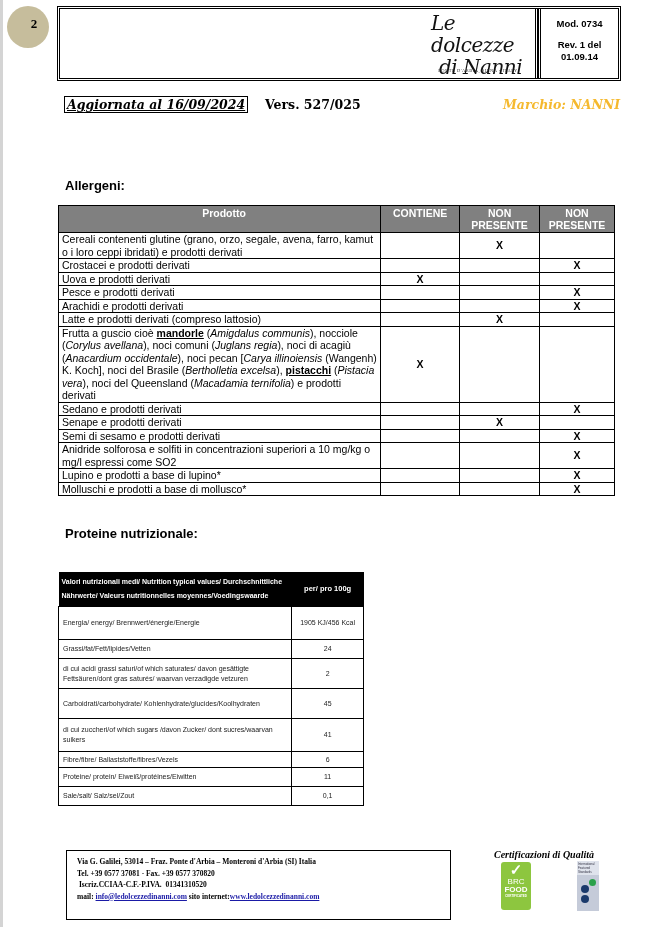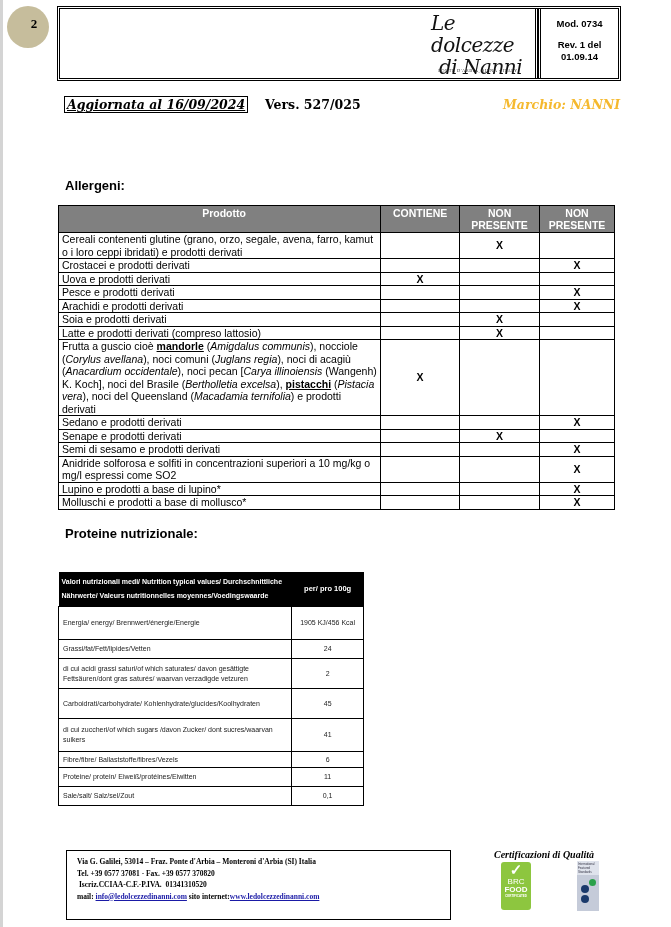--- a/index.html
+++ b/index.html
@@ -150,26 +150,20 @@
         <td class="mark"></td>
         <td class="mark">X</td>
       </tr>
       <tr>
         <td class="prod">Arachidi e prodotti derivati</td>
         <td class="mark"></td>
         <td class="mark"></td>
         <td class="mark">X</td>
       </tr>
       <tr>
-        <td class="prod">Soia e prodotti derivati</td>
-        <td class="mark"></td>
-        <td class="mark">X</td>
-        <td class="mark"></td>
-      </tr>
-      <tr>
         <td class="prod">Latte e prodotti derivati (compreso lattosio)</td>
         <td class="mark"></td>
         <td class="mark">X</td>
         <td class="mark"></td>
       </tr>
       <tr>
         <td class="prod"><span>Frutta a guscio cioè </span><u>mandorle</u><span> (</span><i>Amigdalus communis</i><span>), nocciole (</span><i>Corylus avellana</i><span>), noci comuni (</span><i>Juglans regia</i><span>), noci di acagiù (</span><i>Anacardium occidentale</i><span>), noci pecan [</span><i>Carya illinoiensis</i><span> (Wangenh) K. Koch], noci del Brasile (</span><i>Bertholletia excelsa</i><span>), </span><u>pistacchi</u><span> (</span><i>Pistacia vera</i><span>), noci del Queensland (</span><i>Macadamia ternifolia</i><span>) e prodotti derivati</span></td>
         <td class="mark">X</td>
         <td class="mark"></td>
         <td class="mark"></td>

